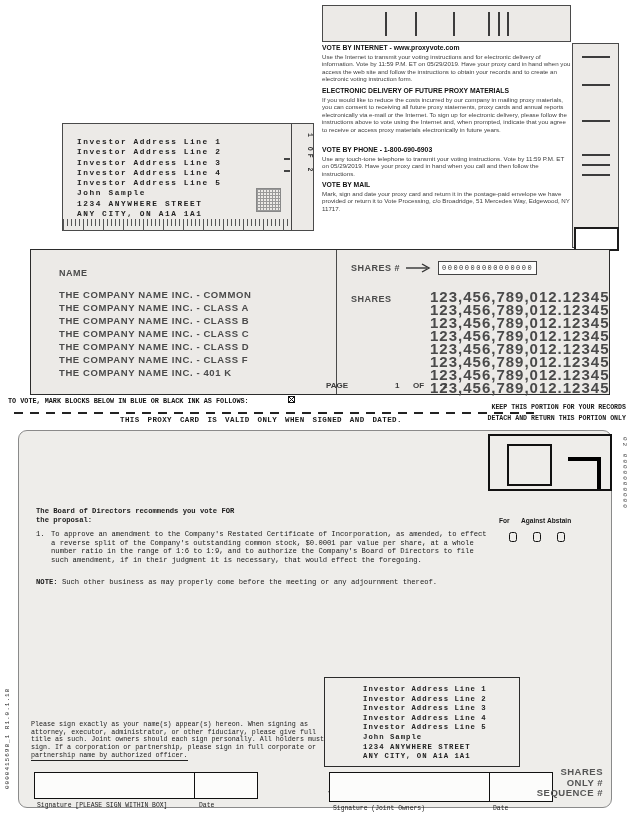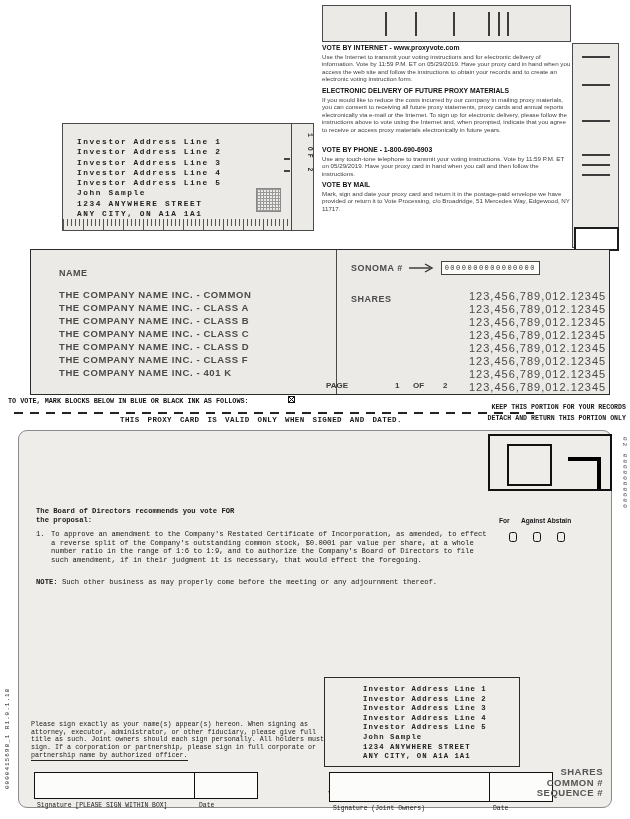--- a/index.html
+++ b/index.html
@@ -46,21 +46,21 @@
   .namebox { left:30px; top:249px; width:580px; height:146px; background:#eceae7; border:1.5px solid #2b2b2b; }
   .nb-div { position:absolute; left:305px; top:0; bottom:0; border-left:1px solid #4a4a4a; }
   .nb-namelabel { position:absolute; left:28px; top:18px; font-size:9px; font-weight:bold; color:#4a4a4a; letter-spacing:0.5px; }
   .nb-names { position:absolute; left:28px; top:38px; font-size:9.5px; font-weight:bold; color:#4a4a4a;
               line-height:13px; letter-spacing:0.6px; }
   .ctl-row { position:absolute; left:320px; top:11px; display:flex; align-items:center; gap:6px; }
   .ctl-label { font-size:9px; font-weight:bold; color:#4a4a4a; letter-spacing:0.5px; }
   .ctl-value { background:#fdfdfc; border:1px solid #444; font-family:"Liberation Mono",monospace;
                font-size:7px; letter-spacing:1.5px; padding:2px 3px; color:#333; }
   .sh-label { position:absolute; left:320px; top:44px; font-size:9px; font-weight:bold; color:#4a4a4a; letter-spacing:0.5px; }
-  .sh-col { position:absolute; left:438px; top:40px; font-size:11px; font-weight:normal; color:#4a4a4a;
+  .sh-col { position:absolute; left:399px; top:40px; font-size:15px; font-weight:bold; color:#4a4a4a;
             line-height:13px; letter-spacing:1px; }
   .pg { position:absolute; bottom:4px; font-size:8px; font-weight:bold; color:#3c3c3c; }
 
   
   .markline { left:8px; top:397px; font-family:"Liberation Mono",monospace; font-size:6.8px; font-weight:bold; color:#111; }
   .xbox { left:288px; top:396px; width:7px; height:7px; border:1px solid #111;
           background:linear-gradient(45deg,transparent 42%,#111 42% 58%,transparent 58%),
                      linear-gradient(-45deg,transparent 42%,#111 42% 58%,transparent 58%); }
   .keepline { right:4px; top:404px; font-family:"Liberation Mono",monospace; font-size:6.6px; font-weight:bold; }
   .dashline { left:14px; top:412px; width:520px; height:2px;
@@ -173,21 +173,21 @@
     <div class="nb-names">
       <div>THE COMPANY NAME INC. - COMMON</div>
       <div>THE COMPANY NAME INC. - CLASS A</div>
       <div>THE COMPANY NAME INC. - CLASS B</div>
       <div>THE COMPANY NAME INC. - CLASS C</div>
       <div>THE COMPANY NAME INC. - CLASS D</div>
       <div>THE COMPANY NAME INC. - CLASS F</div>
       <div>THE COMPANY NAME INC. - 401 K</div>
     </div>
     <div class="ctl-row">
-      <span class="ctl-label">SONOMA #</span>
+      <span class="ctl-label">SHARES #</span>
       <svg width="26" height="10">
         <line x1="0" y1="5" x2="21" y2="5" stroke="#333" stroke-width="1.4"></line>
         <polyline points="16,1 23,5 16,9" fill="none" stroke="#333" stroke-width="1.4"></polyline>
       </svg>
       <span class="ctl-value">0000000000000000</span>
     </div>
     <div class="sh-label">SHARES</div>
     <div class="sh-col">
       <div>123,456,789,012.12345</div>
       <div>123,456,789,012.12345</div>
@@ -264,21 +264,21 @@
     <div class="job">JOB #</div>
 
     <div class="sigbox" style="left:310px;height:30px">
       <div class="sep"></div>
     </div>
     <span class="siglbl" style="left:314px;top:374px">Signature (Joint Owners)</span>
     <span class="siglbl" style="left:474px;top:374px">Date</span>
 
     <div class="stub">
       <div>SHARES</div>
-      <div>COMMON #</div>
+      <div>ONLY #</div>
       <div>SEQUENCE #</div>
     </div>
   </div>
 
   <div class="abs v-left">0000415698_1    R1.0.1.18</div>
   <div class="abs v-right">02 0000000000</div>
 
 </div>
 
 </body></html>

